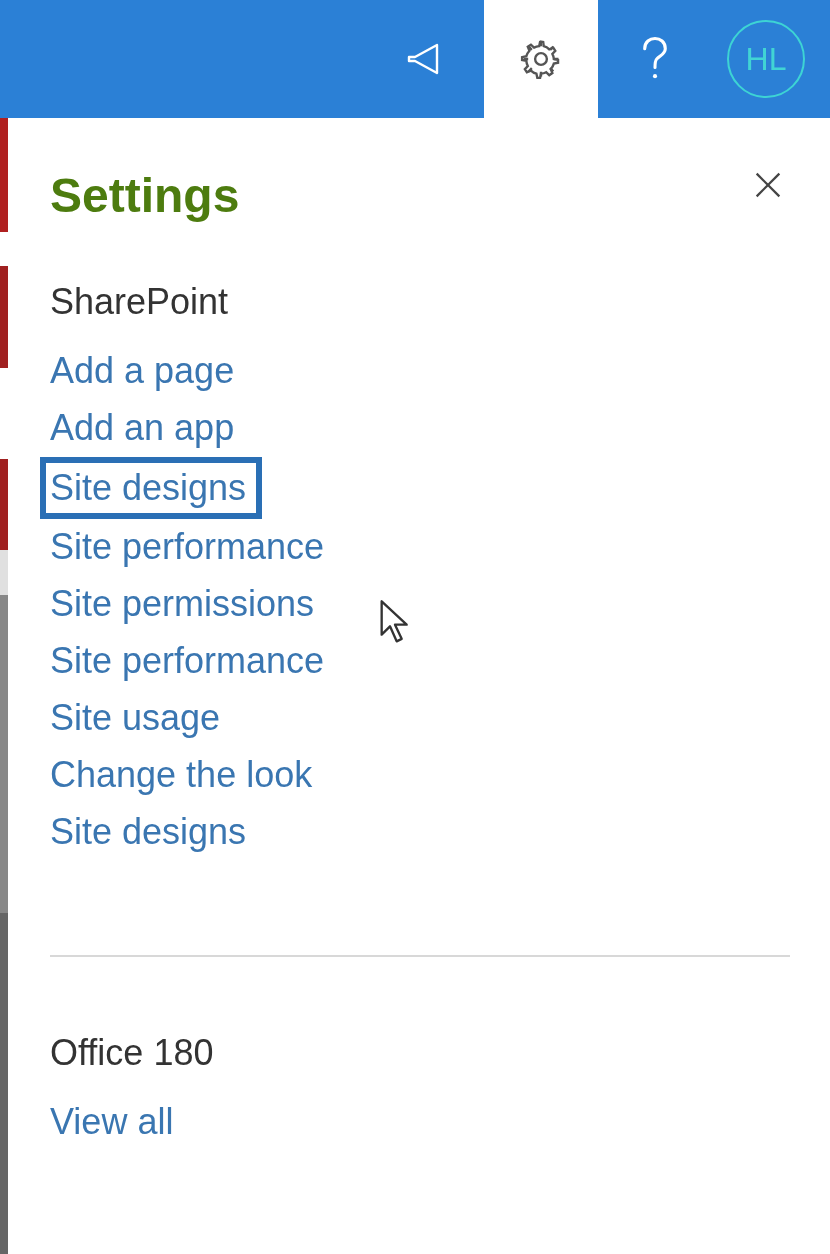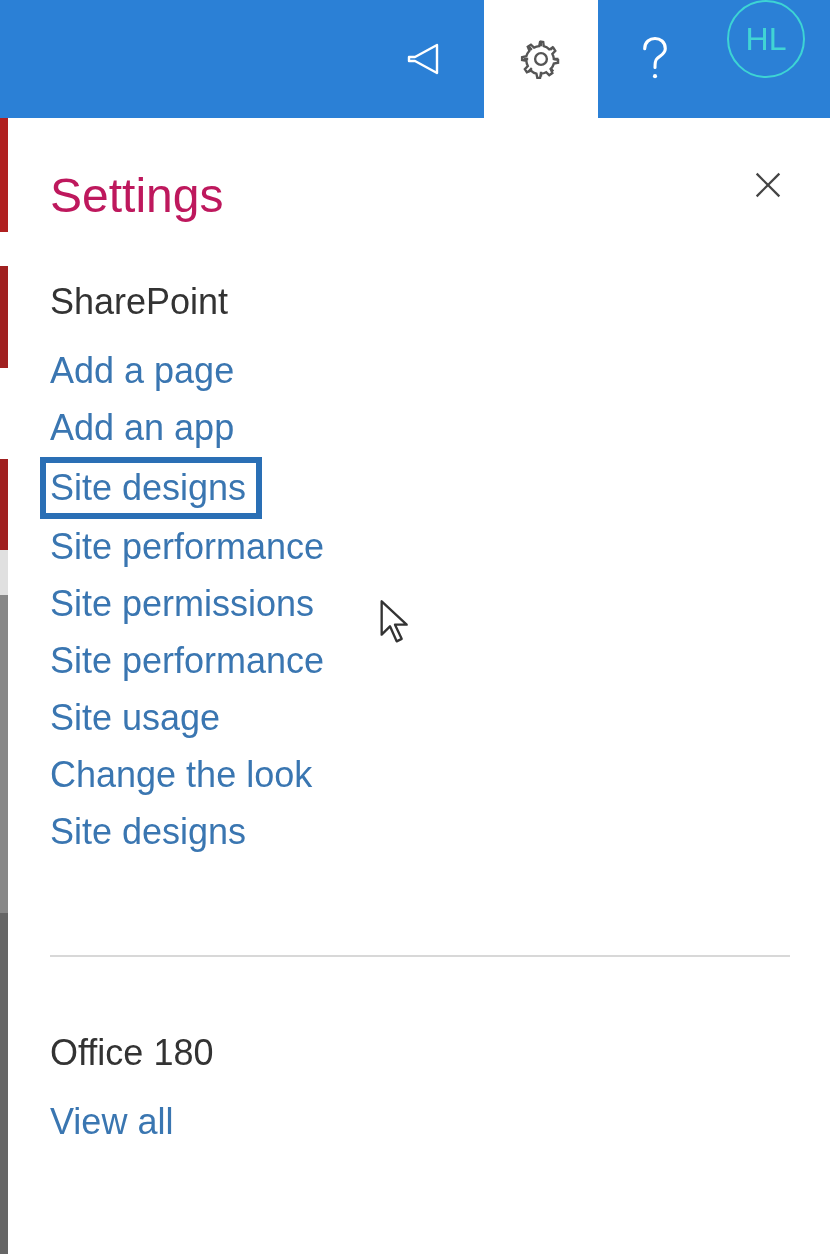--- a/index.html
+++ b/index.html
@@ -11,21 +11,21 @@
       font-family: "Segoe UI", -apple-system, BlinkMacSystemFont, sans-serif;
       width: 830px;
       height: 1254px;
       overflow: hidden;
       background: #fff;
     }
     .header {
       background: #2b80d6;
       height: 118px;
       display: flex;
-      align-items: flex-start;
+      align-items: center;
       justify-content: flex-end;
       padding-right: 15px;
     }
     .header-btn {
       width: 114px;
       height: 118px;
       display: flex;
       align-items: center;
       justify-content: center;
       color: #fff;
@@ -67,22 +67,22 @@
       background: #fff;
       padding: 50px 40px 0 42px;
     }
     .panel-header {
       display: flex;
       justify-content: space-between;
       align-items: flex-start;
     }
     .panel-title {
       font-size: 48px;
-      font-weight: 400;
-      color: #be185d;
+      font-weight: 700;
+      color: #4d7c0f;
     }
     .close-btn {
       font-size: 40px;
       color: #555;
       cursor: pointer;
       line-height: 1;
       font-weight: 300;
       padding: 0 5px;
     }
     .section-title {

